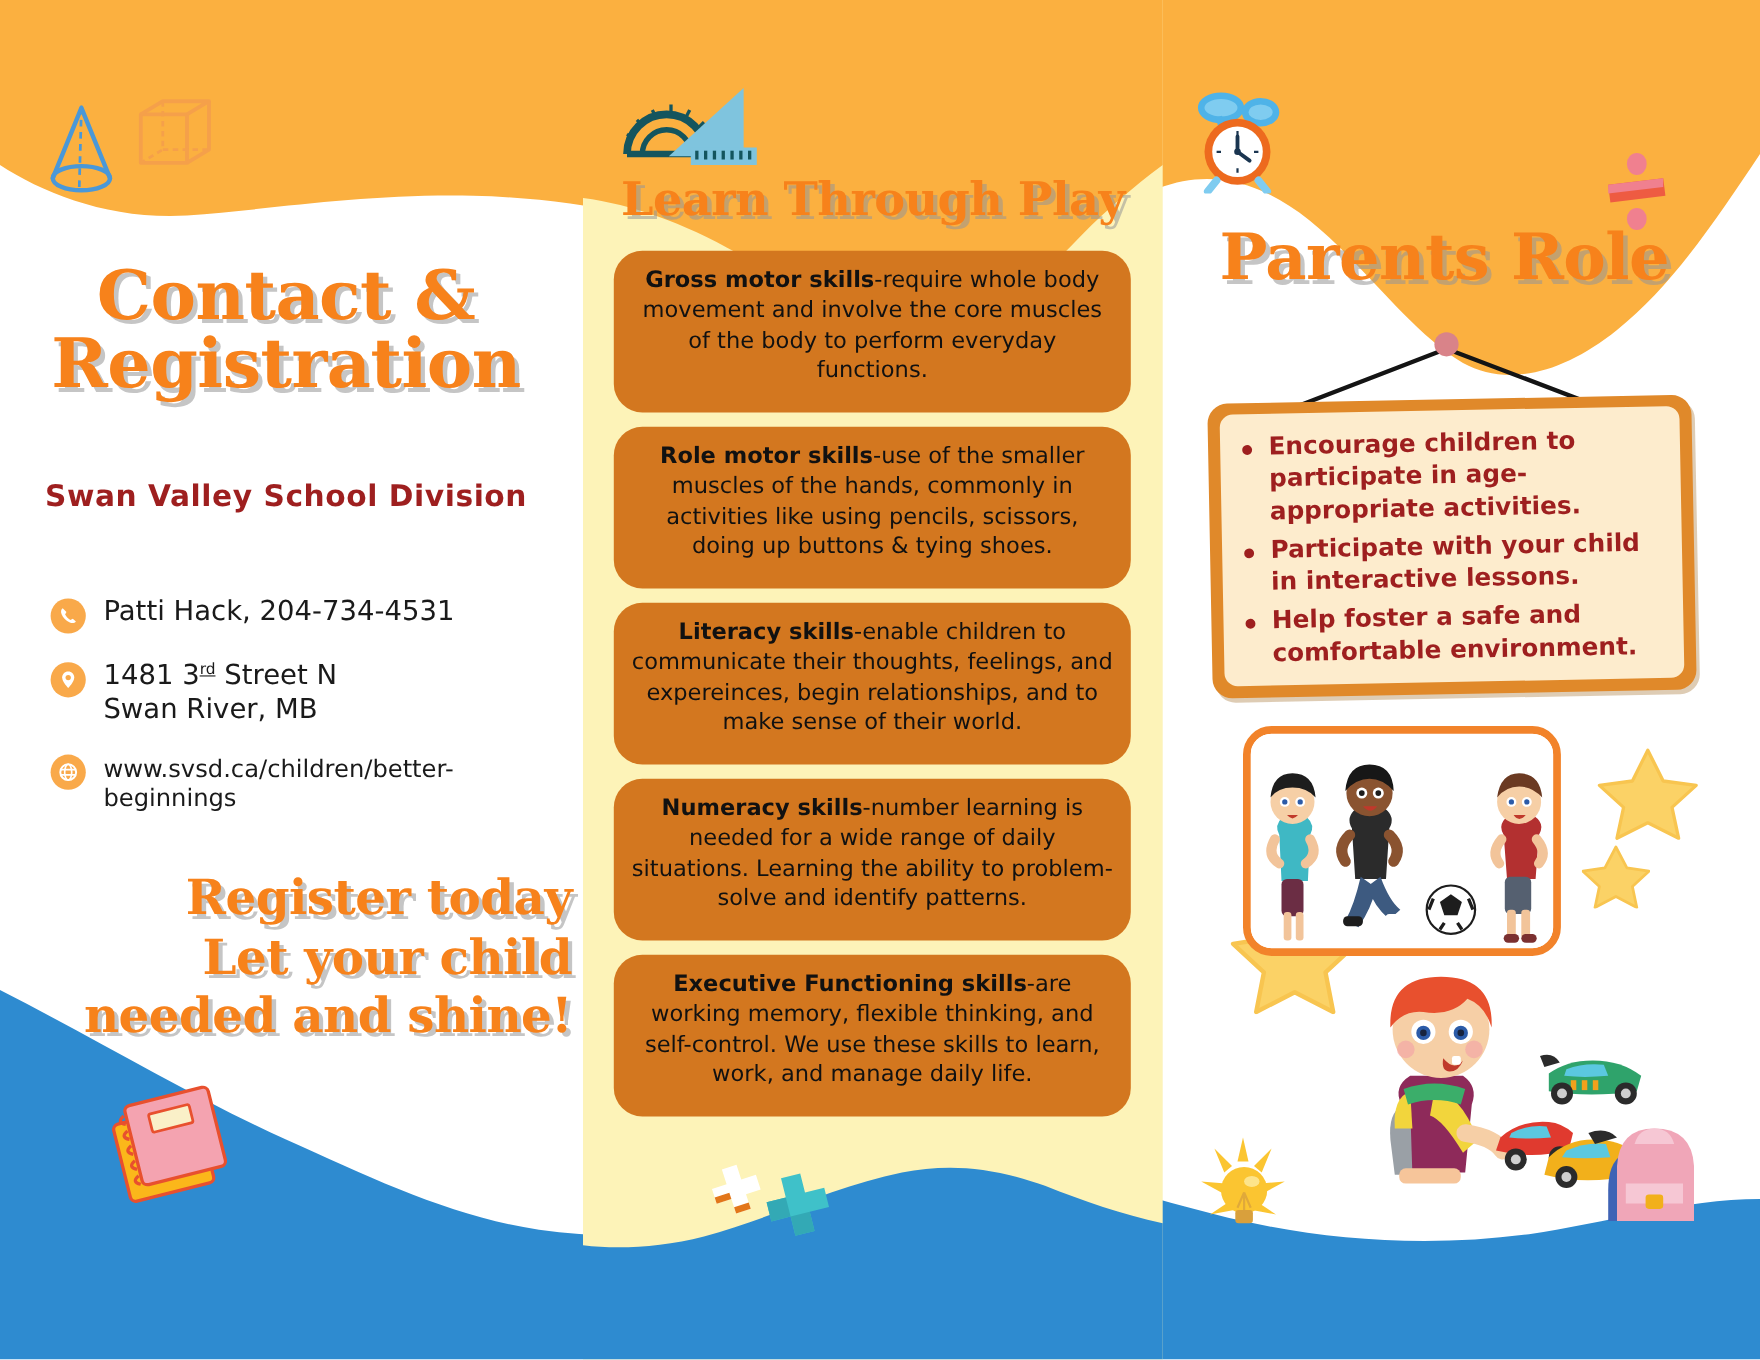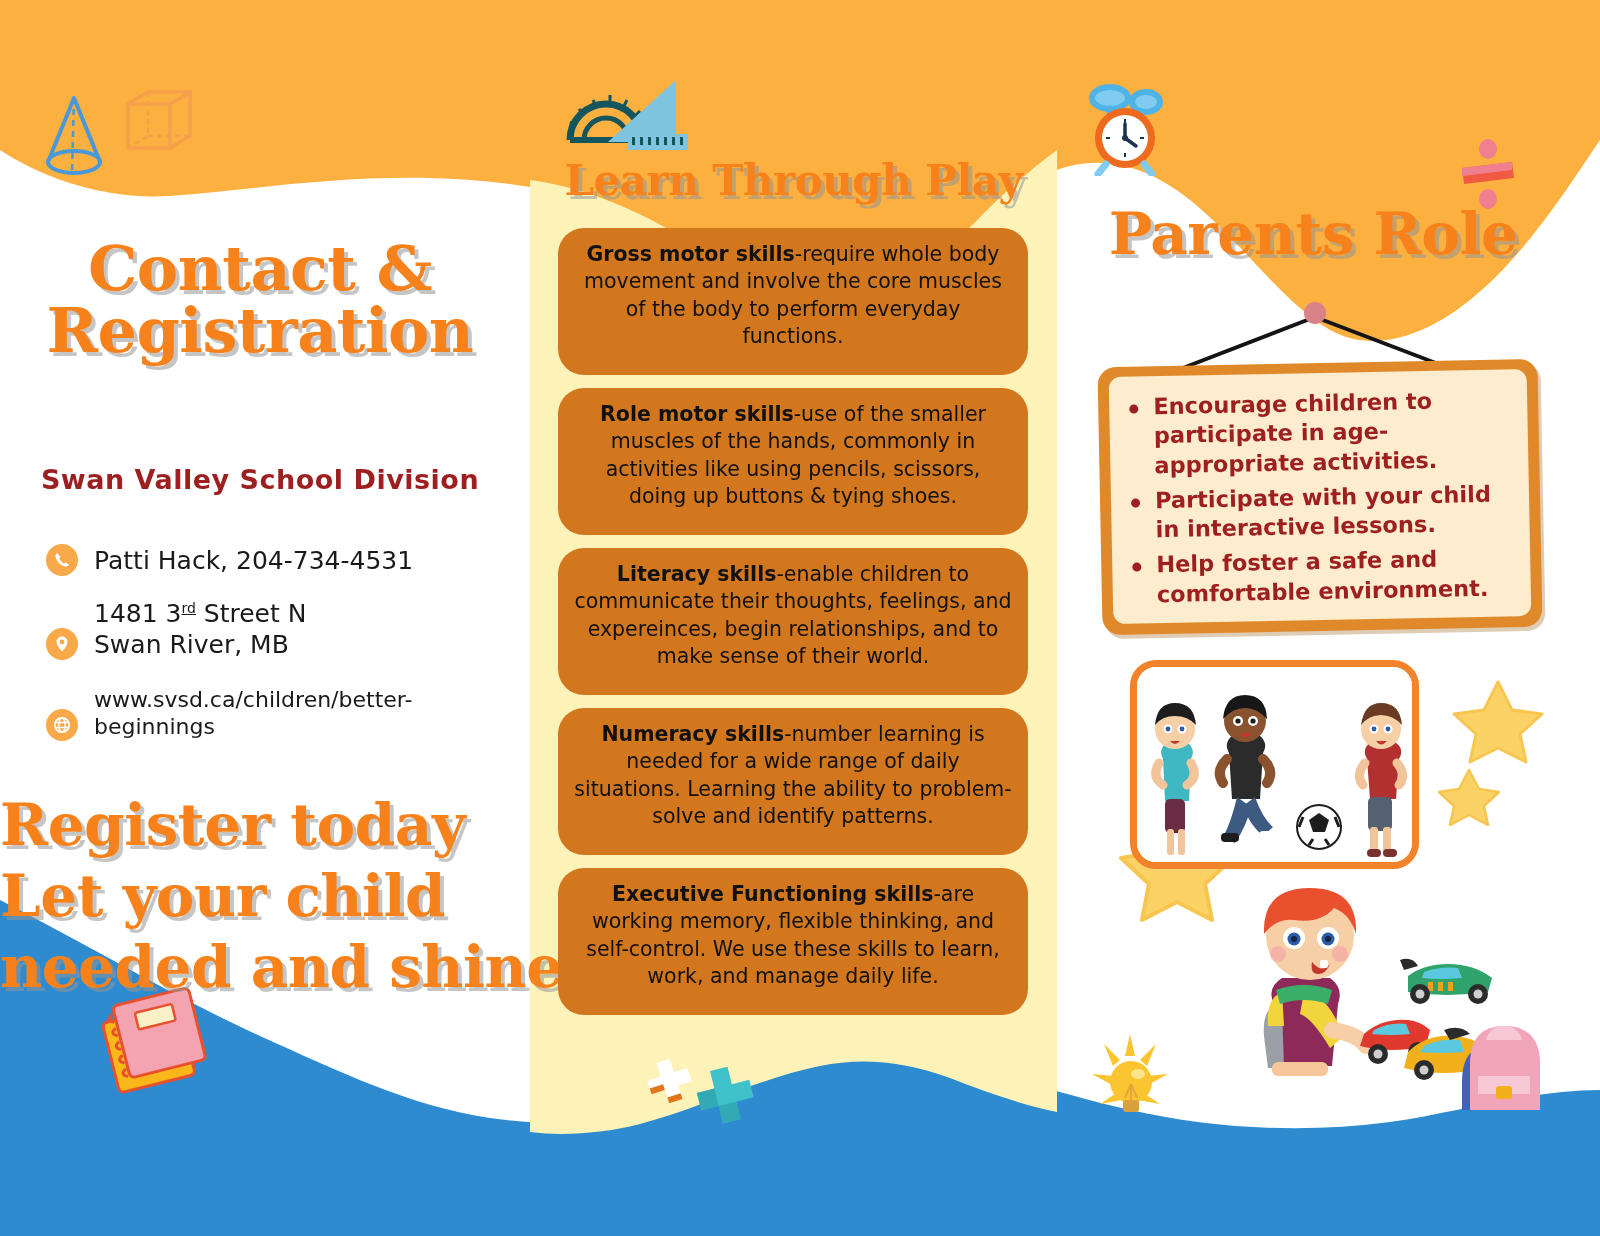--- a/index.html
+++ b/index.html
@@ -28,41 +28,41 @@
   }
 
   
   .left-col{position:absolute;left:0;top:0;width:530px;height:1236px;}
   #contact-title{
     position:absolute;left:0;top:238px;width:520px;
     text-align:center;font-size:62px;
   }
   #contact-title div{white-space:nowrap;}
   #division-name{
-    position:absolute;left:0;top:464px;width:520px;text-align:center;
+    position:absolute;left:0;top:436px;width:520px;text-align:center;
     font-family:"DejaVu Sans", sans-serif;font-weight:bold;
     font-size:27px;color:#9e1f1f;letter-spacing:.5px;
   }
   .contact-list{position:absolute;left:46px;top:540px;width:480px;}
-  .contact-row{display:flex;align-items:flex-end;margin-bottom:22px;}
+  .contact-row{display:flex;align-items:flex-start;margin-bottom:22px;}
   .c-ico{
     width:32px;height:32px;border-radius:50%;background:#f9a94a;
     flex:0 0 32px;margin-right:16px;margin-top:4px;
     display:flex;align-items:center;justify-content:center;
   }
   .c-ico svg{display:block;}
   .c-txt{
     font-family:"DejaVu Sans", sans-serif;font-size:25px;color:#1a1a1a;
     line-height:1.22;padding-top:1px;
   }
   .c-txt.small{font-size:22px;padding-top:5px;}
   .c-txt sup{font-size:14px;vertical-align:super;text-decoration:underline;}
   #slogan{
-    position:absolute;left:0;top:790px;width:520px;text-align:left;
-    font-size:58px;line-height:1.22;
+    position:absolute;left:0;top:790px;width:520px;text-align:right;
+    font-size:44px;line-height:1.22;
   }
   #slogan div{white-space:nowrap;}
 
   
   .mid-col{position:absolute;left:530px;top:0;width:527px;height:920px;}
   #ltp-title{
     position:absolute;left:0;top:160px;width:527px;text-align:center;
     font-size:42px;
   }
   .cards{position:absolute;left:28px;top:228px;width:470px;}

